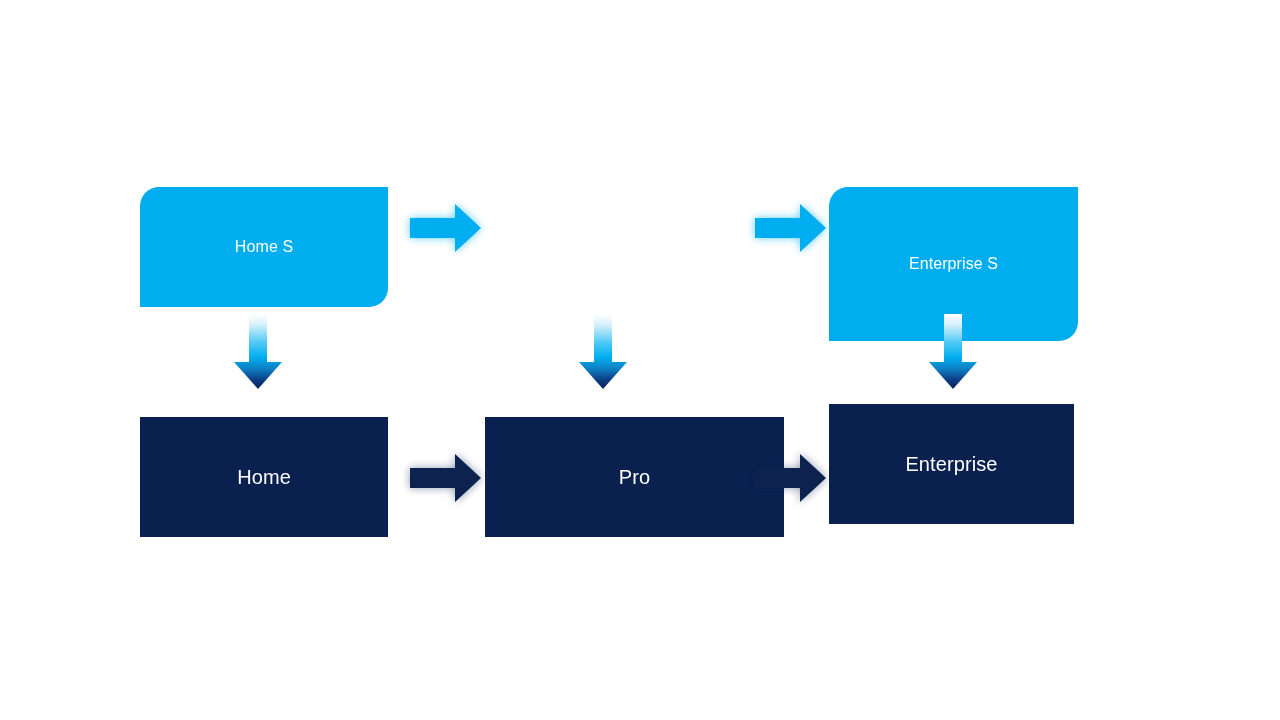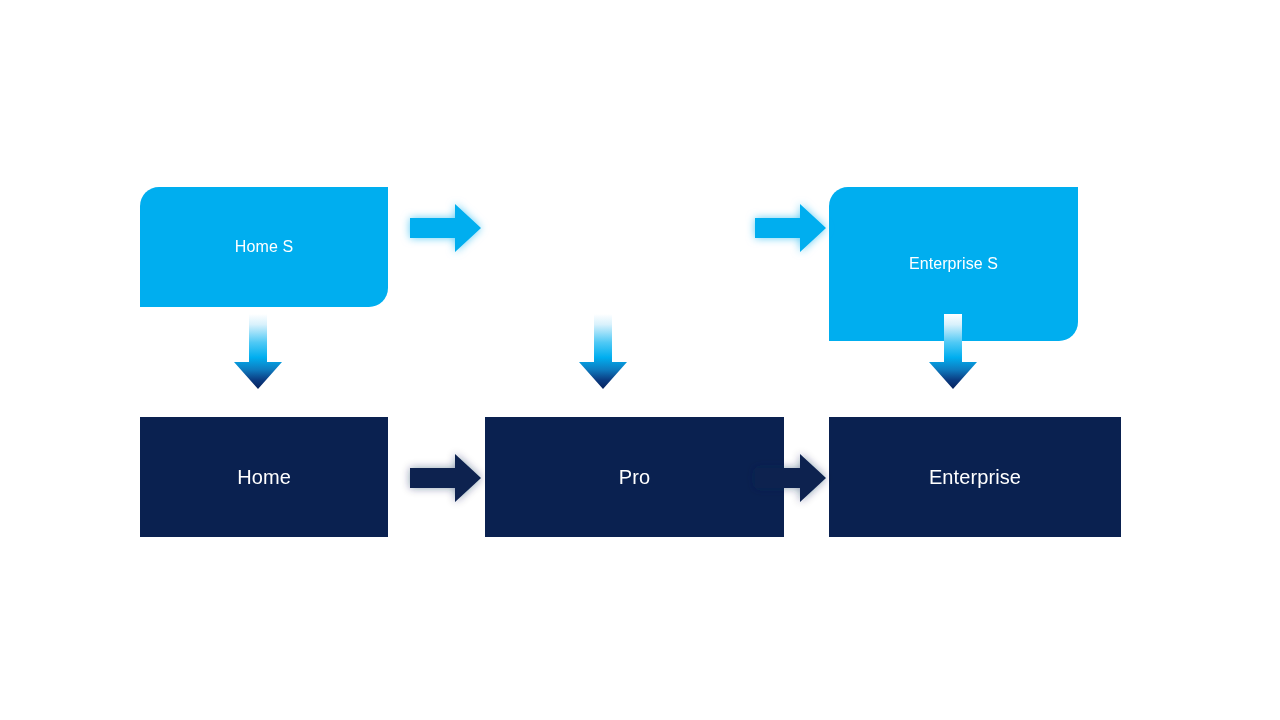--- a/index.html
+++ b/index.html
@@ -86,21 +86,21 @@
   </div>
 
   <div class="node bottom" style="left:140px; top:417px; width:248px; height:120px;">
     <span class="node-label">Home</span>
   </div>
 
   <div class="node bottom" style="left:485px; top:417px; width:299px; height:120px;">
     <span class="node-label">Pro</span>
   </div>
 
-  <div class="node bottom" style="left:829px; top:417px; width:292px; height:120px;">
+  <div class="node bottom" style="left:829px; top:404px; width:245px; height:120px;">
     <span class="node-label">Enterprise</span>
   </div>
 
   <svg width="0" height="0" style="position:absolute;left:0;top:0;" aria-hidden="true">
     <defs>
 
       <linearGradient id="vgrad" x1="0" y1="0" x2="0" y2="1">
         <stop offset="0%" stop-color="#FFFFFF"></stop>
         <stop offset="14%" stop-color="#D8F1FC"></stop>
         <stop offset="38%" stop-color="#4FC9F5"></stop>

